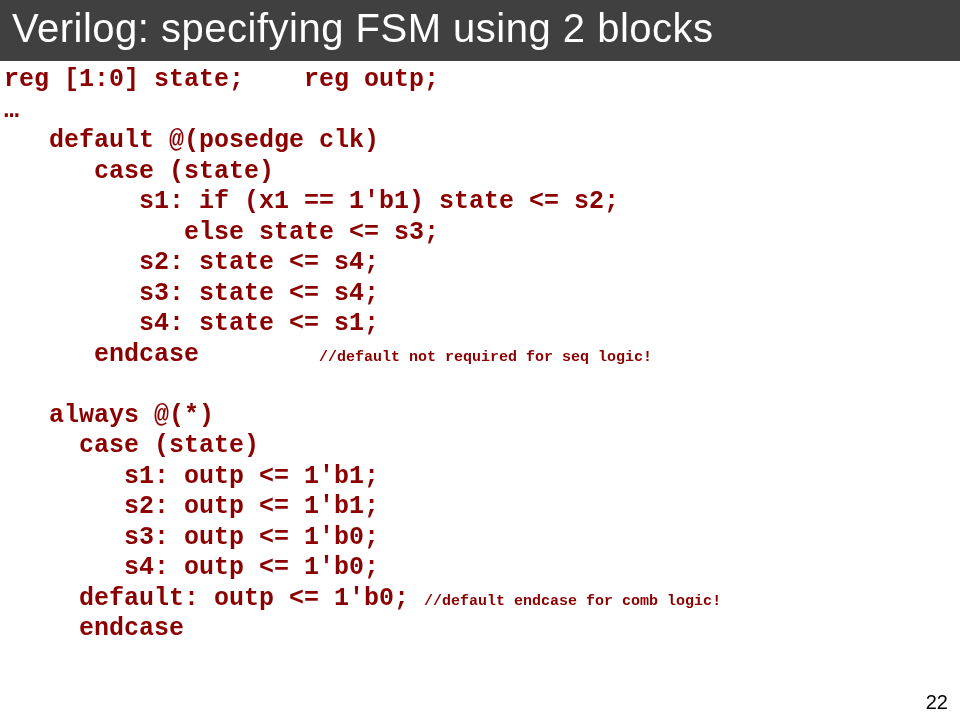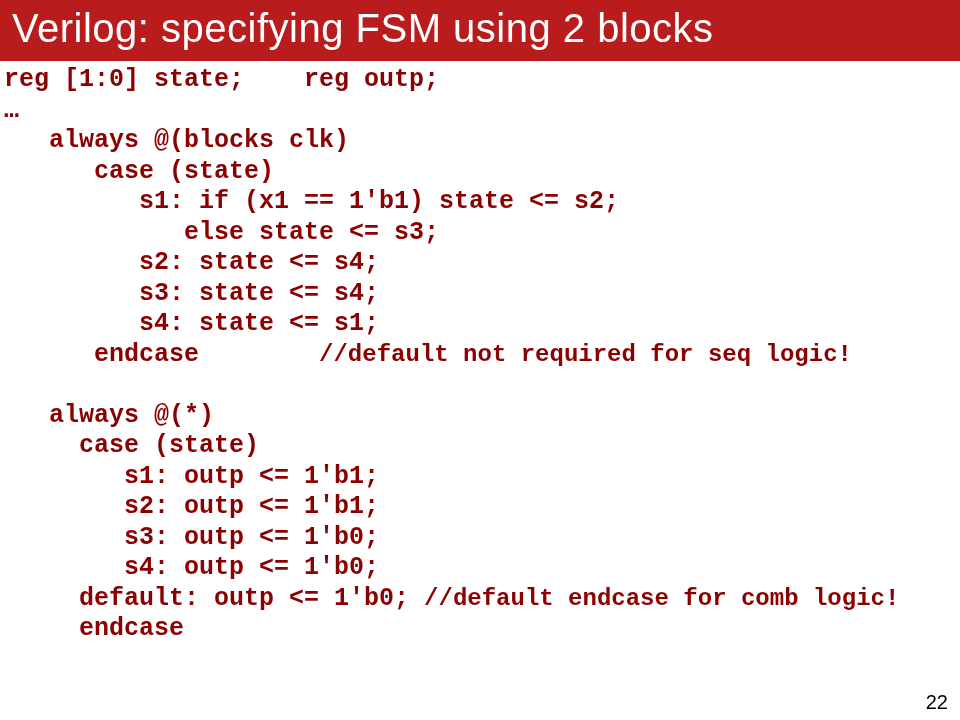--- a/index.html
+++ b/index.html
@@ -5,56 +5,56 @@
   body {
     margin: 0;
     padding: 0;
     width: 960px;
     height: 720px;
     background: #ffffff;
     font-family: Arial, Helvetica, sans-serif;
     overflow: hidden;
   }
   .titlebar {
-    background: #b91c1c;
+    background: #404040;
     color: #ffffff;
     font-size: 40px;
     padding: 6px 12px 10px 12px;
     letter-spacing: 0.5px;
   }
   .code {
     padding: 4px 4px 0 4px;
     font-family: "Courier New", Courier, monospace;
     font-weight: bold;
     font-size: 25px;
     line-height: 1.22;
     color: #8B0000;
     white-space: pre;
   }
   .comment {
-    font-size: 24px;
+    font-size: 15px;
   }
   .pagenum {
     position: absolute;
     right: 12px;
     bottom: 6px;
     font-family: Arial, Helvetica, sans-serif;
     font-size: 20px;
     color: #000000;
     text-align: right;
   }
 </style>
 </head>
 <body>
 
 <div class="titlebar">Verilog:  specifying FSM using 2 blocks</div>
 
 <div class="code"><span>reg [1:0] state;    reg outp;</span>
 <span>…</span>
-<span>   always @(blocks clk)</span>
+<span>   default @(posedge clk)</span>
 <span>      case (state)</span>
 <span>         s1: if (x1 == 1'b1) state &lt;= s2;</span>
 <span>            else state &lt;= s3;</span>
 <span>         s2: state &lt;= s4;</span>
 <span>         s3: state &lt;= s4;</span>
 <span>         s4: state &lt;= s1;</span>
 <span>      endcase        </span><span class="comment">//default not required for seq logic!</span>
 <span></span>
 <span>   always @(*)</span>
 <span>     case (state)</span>

